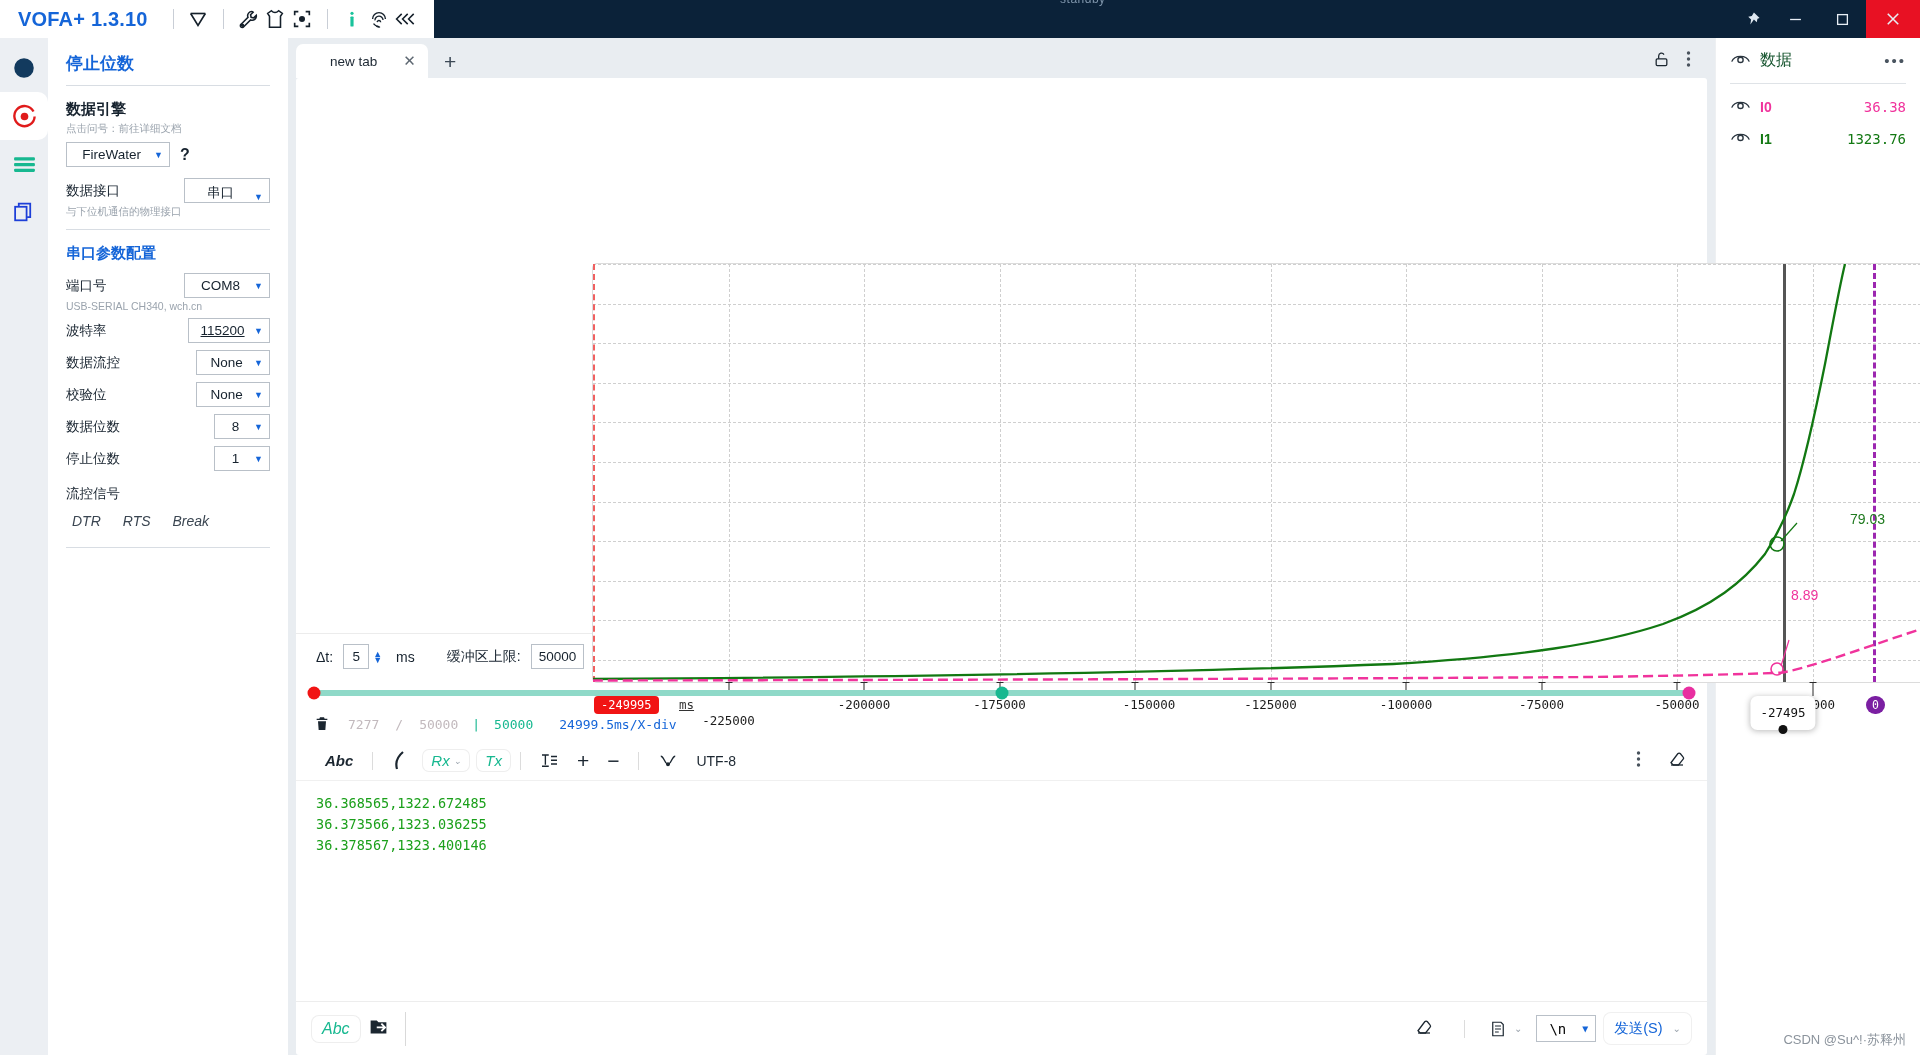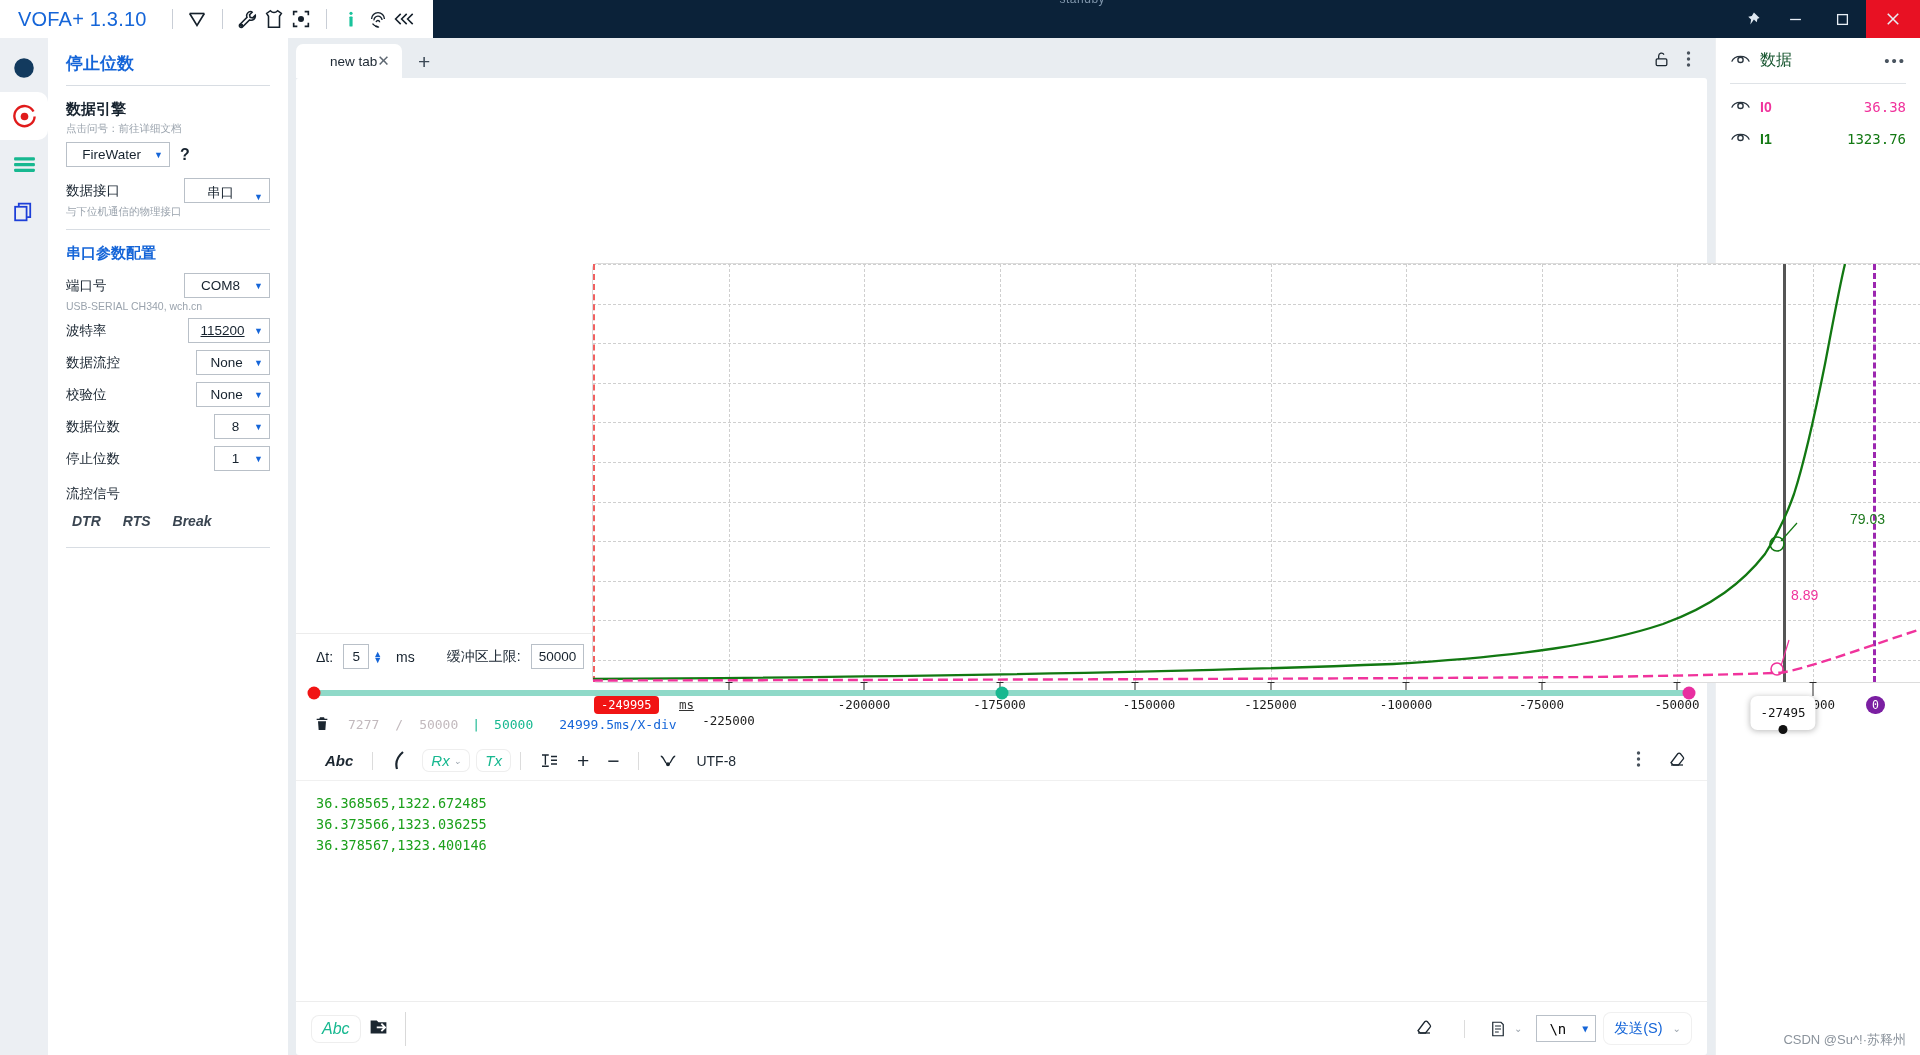--- a/index.html
+++ b/index.html
@@ -19,21 +19,21 @@
     position: relative;
   }
   .titlebar-left {
     height: 38px; background: #ffffff;
     display: flex; align-items: center;
     padding: 0 14px 0 18px;
     border-top-right-radius: 0;
     flex: 0 0 auto;
   }
   .app-title {
-    font-size: 20px; font-weight: normal; color: #1565d8;
+    font-size: 20px; font-weight: bold; color: #1565d8;
     letter-spacing: .2px; margin-right: 14px;
   }
   .tb-sep { width: 1px; height: 20px; background: #c9ced6; margin: 0 11px; }
   .tb-icon {
     width: 27px; height: 27px; display: flex; align-items: center; justify-content: center;
     cursor: pointer; color: #15202b;
   }
   .tb-icon svg { display: block; }
   .tb-icon.teal { color: #19c39c; }
   .titlebar-mid { flex: 1; height: 54px; position: relative; }
@@ -80,28 +80,28 @@
     border: 1px solid #b9c0c8; background: #fff; height: 25px;
     display: flex; align-items: center; justify-content: space-between;
     padding: 0 6px 0 9px; cursor: pointer; font-size: 13.5px; color: #16222e;
     min-width: 56px;
   }
   .sel .caret { color: #1565d8; font-size: 9px; margin-left: 7px; }
   .sel .val { flex: 1; text-align: center; }
   .sel.u .val { text-decoration: underline; }
   .qmark { font-size: 16px; font-weight: bold; margin-left: 10px; cursor: pointer; color:#16222e;}
   .fc-row { display: flex; gap: 22px; margin-top: 10px; padding-left: 6px; }
-  .fc-btn { font-style: italic; font-weight: bold; font-size: 14px; color: #3a4551; cursor: pointer; }
+  .fc-btn { font-style: italic; font-weight: normal; font-size: 14px; color: #3a4551; cursor: pointer; }
 
   
   .center { flex: 1; min-width: 0; background: #e9edf1; display: flex; flex-direction: column; padding: 6px 8px 0 8px; }
   .tabstrip { display: flex; align-items: center; height: 34px; }
   .tab {
     background: #fff; border-top-left-radius: 7px; border-top-right-radius: 7px;
-    height: 34px; display: flex; align-items: center; 
+    height: 34px; display: flex; align-items: center; gap: 26px;
     padding: 0 12px 0 34px; font-size: 13.5px; color: #202b36; cursor: pointer;
   }
   .tab .x { color: #5d6771; font-size: 15px; cursor: pointer; }
   .tab-add { font-size: 21px; color: #3c4956; margin-left: 16px; cursor: pointer; line-height: 1; }
 
   .sheet { background: #fff; border-radius: 3px; flex: 1; display: flex; flex-direction: column; min-height: 0; }
 
   
   .plotwrap { position: relative; height: 555px; padding: 10px 14px 0 14px; }
   .plotbox {

